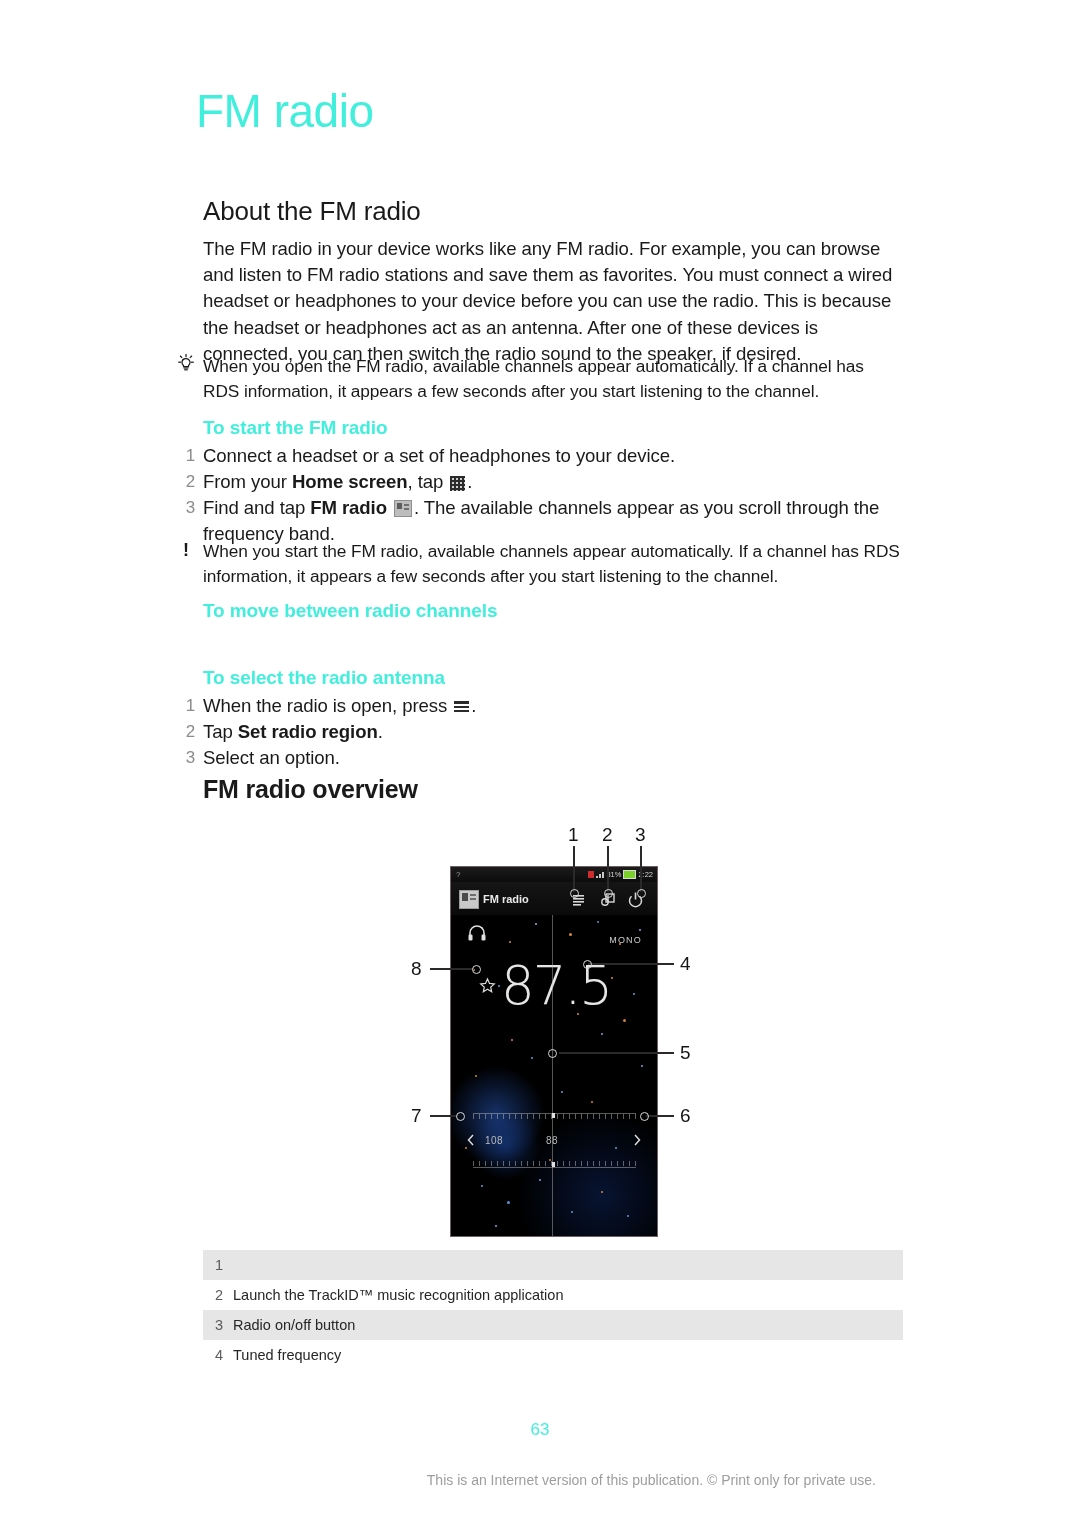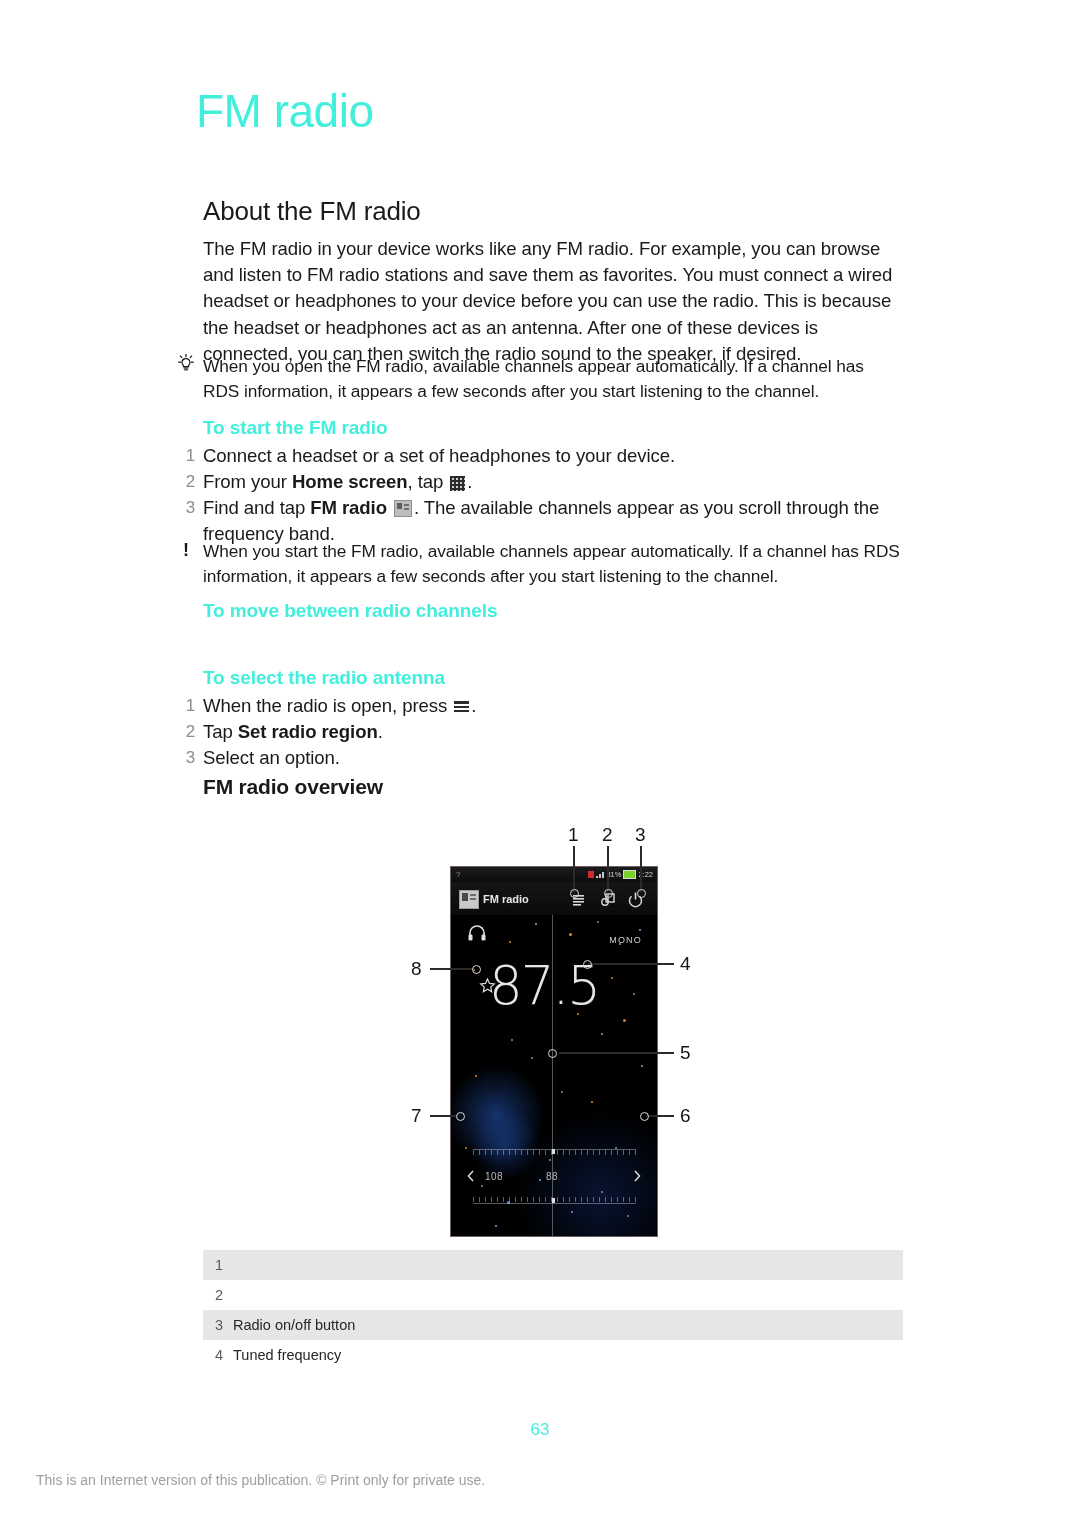--- a/index.html
+++ b/index.html
@@ -38,21 +38,21 @@
   
   .h2 {
     position: absolute;
     left: 203px;
     font-size: 26px;
     font-weight: 400;
     color: #1a1a1a;
     letter-spacing: -0.2px;
   }
   #about-heading { top: 196px; }
-  #overview-heading { top: 775px; font-weight: 700; font-size: 21px; }
+  #overview-heading { top: 775px; font-weight: 700; font-size: 25px; }
 
   
   .body-par {
     position: absolute;
     left: 203px;
     width: 700px;
     font-size: 18.6px;
     line-height: 26.2px;
     color: #1a1a1a;
     letter-spacing: -0.1px;
@@ -296,42 +296,42 @@
   }
   .mono-label {
     position: absolute;
     right: 15px; top: 20px;
     font-size: 9px;
     letter-spacing: 1.2px;
     color: #cfcfcf;
   }
   .freq {
     position: absolute;
-    left: 38px; top: 40px;
+    left: 50px; top: 40px;
     font-size: 53px;
     color: #e6e6e6;
     font-weight: 300;
     letter-spacing: -2px;
     font-family: "DejaVu Sans", sans-serif;
   }
   .fav-star {
     position: absolute;
     left: 28px; top: 62px;
     width: 17px; height: 17px;
   }
   .vline {
     position: absolute;
     left: 101px; top: 0;
     width: 1px; height: 321px;
     background: rgba(190,190,190,0.45);
   }
   .band {
     position: absolute;
     left: 0; top: 198px;
-    width: 100%; height: 55px; margin-top: 36px;
+    width: 100%; height: 55px;
   }
   .band-line {
     position: absolute;
     left: 22px; width: 163px;
     height: 1px;
     background: rgba(200,200,200,0.45);
   }
   #bl-top { top: 0px; }
   #bl-bot { top: 54px; }
   .band-ticks {
@@ -420,24 +420,23 @@
     left: 0; top: 1420px;
     width: 1080px;
     text-align: center;
     font-size: 17px;
     color: #41efdc;
   }
   #footer-note {
     position: absolute;
     left: 0; top: 1472px;
     width: 876px;
-    text-align: left;
+    text-align: right;
     font-size: 14px;
     color: #9e9e9e;
-    padding-left: 36px;
   }
 </style>
 </head>
 <body>
 
 <div class="page">
 
   <div class="doc-title">FM radio</div>
 
   <div class="h2" id="about-heading">About the FM radio</div>
@@ -658,20 +657,21 @@
     <div class="leader leader-h" style="left:430px;top:968px;width:44px;"></div>
     <div class="nub" style="left:472px;top:965px;"></div>
   </div>
 
   <div class="ref-table">
     <div class="ref-row shade">
       <span class="ref-num">1</span>
     </div>
     <div class="ref-row">
       <span class="ref-num">2</span>
+      <span class="ref-desc">Launch the TrackID™ music recognition application</span>
     </div>
     <div class="ref-row shade">
       <span class="ref-num">3</span>
       <span class="ref-desc">Radio on/off button</span>
     </div>
     <div class="ref-row">
       <span class="ref-num">4</span>
       <span class="ref-desc">Tuned frequency</span>
     </div>
   </div>

